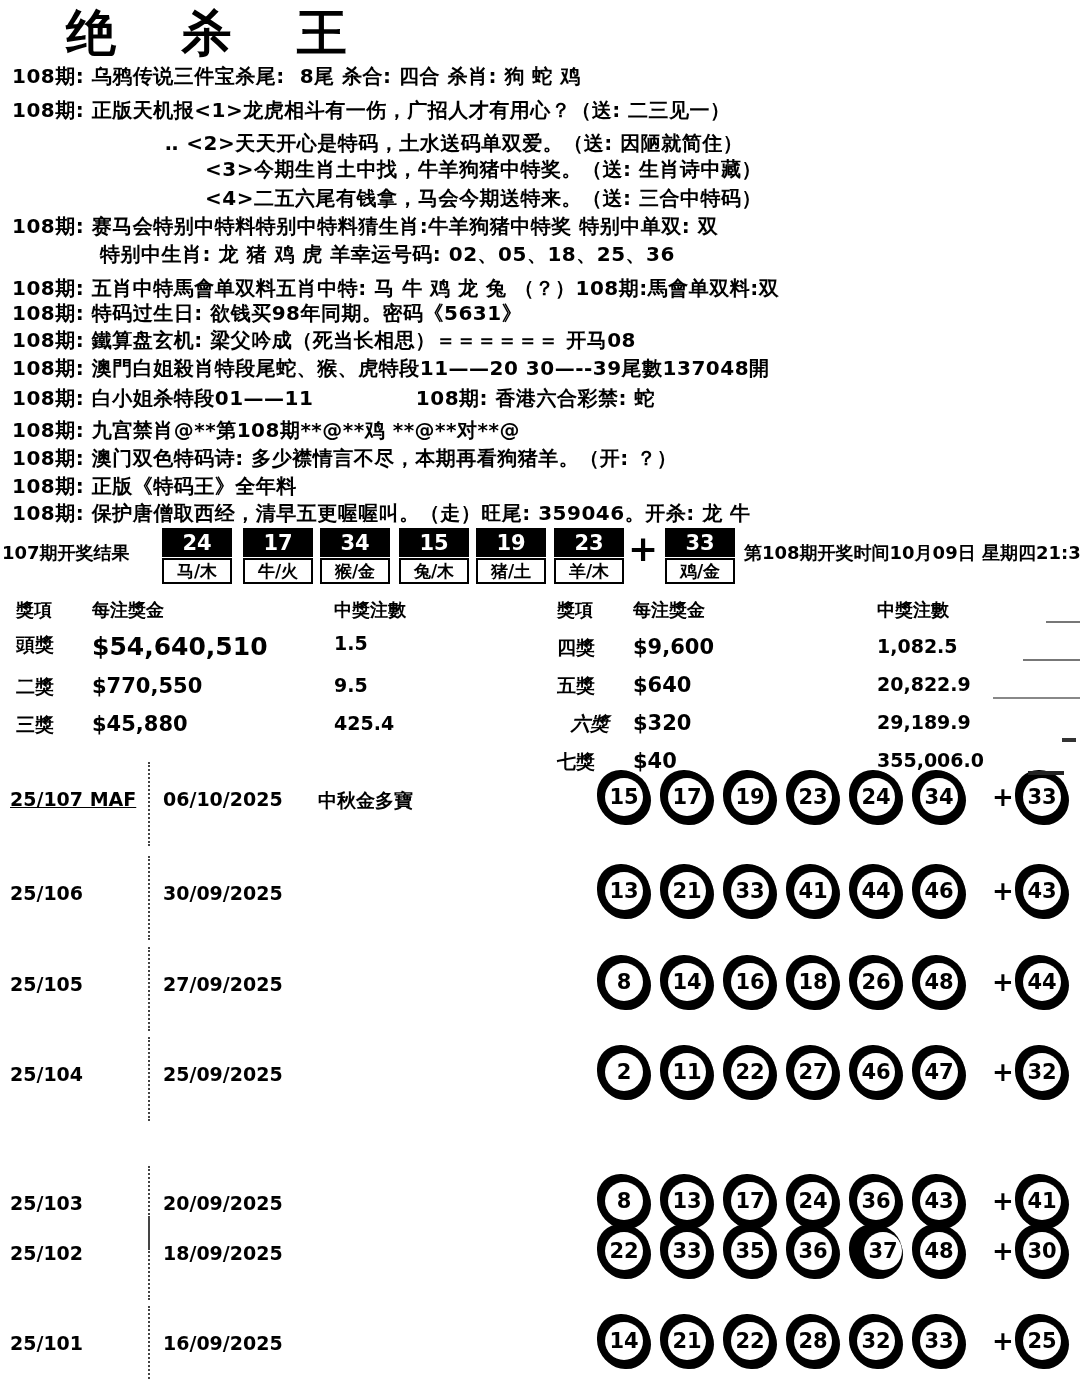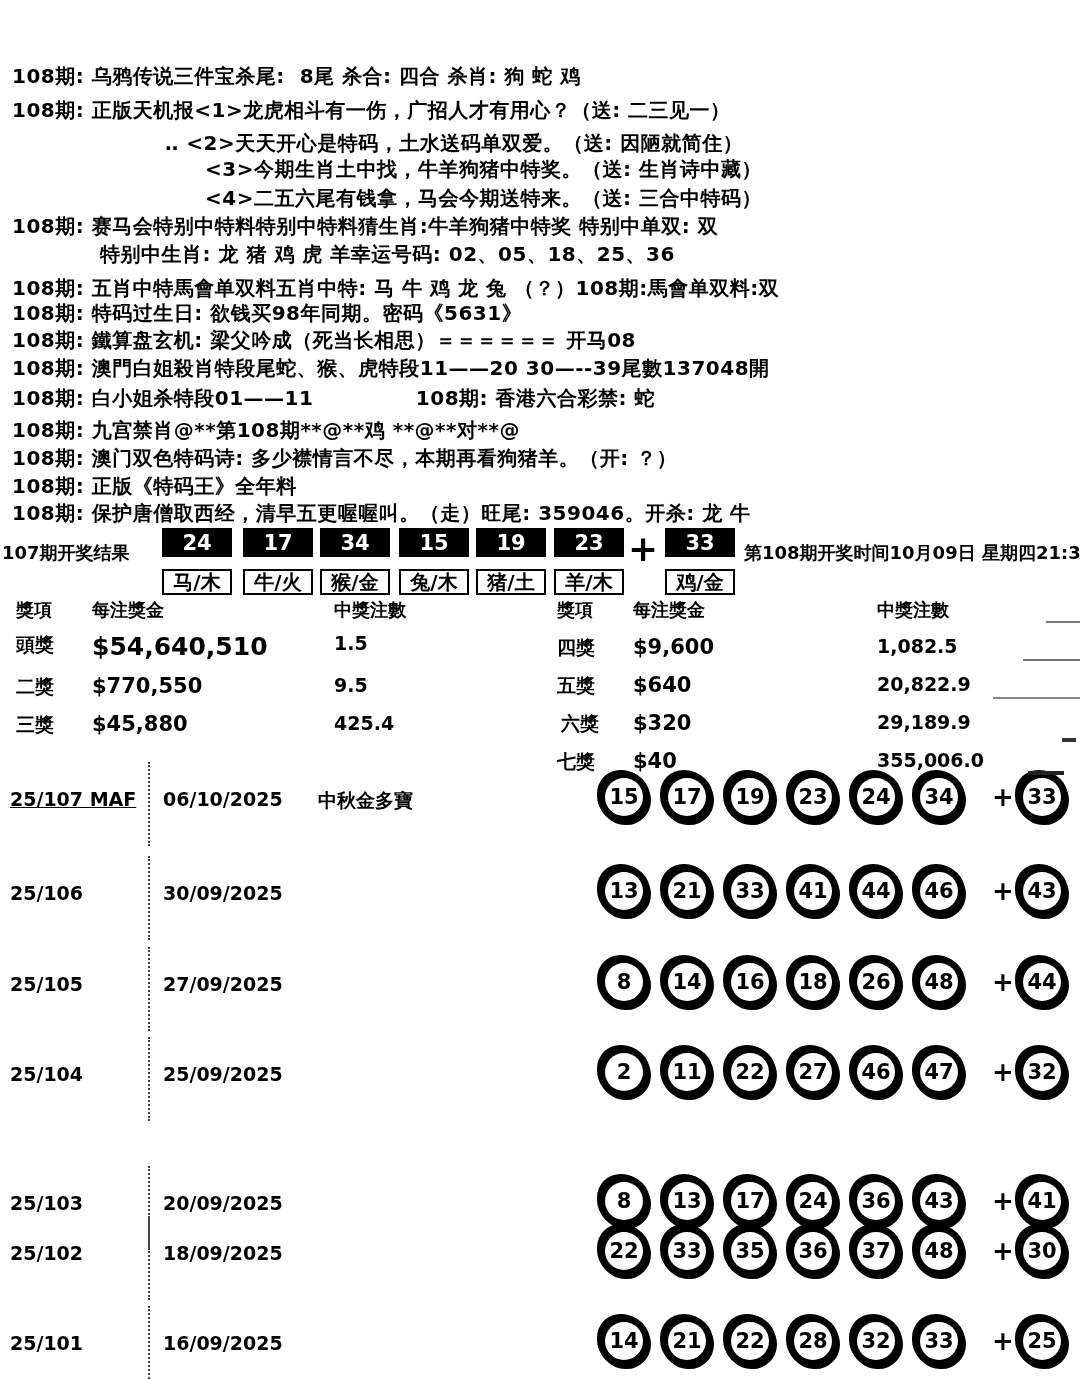--- a/index.html
+++ b/index.html
@@ -9,22 +9,22 @@
          letter-spacing:24px;white-space:nowrap;}
   .info-line{position:absolute;font-size:20px;font-weight:700;white-space:pre;letter-spacing:0.5px;}
 
   
   .result-label{position:absolute;left:2px;top:541px;font-size:18px;font-weight:700;}
   .next-draw{position:absolute;left:744px;top:541px;font-size:18px;font-weight:700;white-space:nowrap;}
   .tabs{position:absolute;left:0;top:528px;width:1080px;height:62px;}
   .tab{position:absolute;top:0;width:70px;}
   .tab-num{height:29px;background:#000;color:#fff;font-size:21px;font-weight:700;
            display:flex;align-items:center;justify-content:center;}
-  .tab-zod{height:22px;border:2px solid #000;background:#fff;font-size:20px;font-weight:700;
-           display:flex;align-items:center;justify-content:center;margin-top:12px;}
+  .tab-zod{height:22px;border:2px solid #000;background:#fff;font-size:17px;font-weight:700;
+           display:flex;align-items:center;justify-content:center;margin-top:1px;}
   .tabs .plus{position:absolute;left:628px;top:0px;font-size:36px;font-weight:700;}
 
   
   .prize{position:absolute;top:598px;}
   .prize span{position:absolute;white-space:nowrap;text-align:center;}
   .prize .h{top:0;font-size:18px;font-weight:700;}
   .p-name{font-size:19px;font-weight:700;}
   .p-amt{font-size:21px;font-weight:700;}
   .p-amt.big{font-size:25px;font-weight:800;}
   .p-units{font-size:19px;font-weight:700;}
@@ -43,20 +43,21 @@
         display:flex;align-items:center;justify-content:center;font-size:21px;font-weight:800;}
   .hrow .plus{position:absolute;left:992px;top:24px;font-size:26px;font-weight:800;}
 
   .artifact{position:absolute;}
 </style>
 </head>
 <body>
 
 <div class="page">
 
+  <h1 class="title">绝 杀 王</h1>
 
   <div>
       <div class="info-line" style="left: 12px; top: 63px;">108期: 乌鸦传说三件宝杀尾:  8尾 杀合: 四合 杀肖: 狗 蛇 鸡</div>
       <div class="info-line" style="left: 12px; top: 97px;">108期: 正版天机报&lt;1&gt;龙虎相斗有一伤，广招人才有用心？（送: 二三见一）</div>
       <div class="info-line" style="left: 165px; top: 130px;">‥ &lt;2&gt;天天开心是特码，土水送码单双爱。（送: 因陋就简住）</div>
       <div class="info-line" style="left: 205px; top: 156px;">&lt;3&gt;今期生肖土中找，牛羊狗猪中特奖。（送: 生肖诗中藏）</div>
       <div class="info-line" style="left: 205px; top: 185px;">&lt;4&gt;二五六尾有钱拿，马会今期送特来。（送: 三合中特码）</div>
       <div class="info-line" style="left: 12px; top: 213px;">108期: 赛马会特别中特料特别中特料猜生肖:牛羊狗猪中特奖 特别中单双: 双</div>
       <div class="info-line" style="left: 100px; top: 241px;">特别中生肖: 龙 猪 鸡 虎 羊幸运号码: 02、05、18、25、36</div>
       <div class="info-line" style="left: 12px; top: 275px;">108期: 五肖中特馬會单双料五肖中特: 马 牛 鸡 龙 兔 （？）108期:馬會单双料:双</div>
@@ -122,21 +123,21 @@
   <div class="prize" style="left:557px;">
     <span class="h" style="left:0;">獎項</span>
     <span class="h" style="left:76px;">每注獎金</span>
     <span class="h" style="left:320px;">中獎注數</span>
   <span class="p-name" style="left: 0px; top: 37px;">四獎</span>
       <span class="p-amt" style="left: 76px; top: 37px;">$9,600</span>
       <span class="p-units" style="left: 320px; top: 37px;">1,082.5</span>
       <span class="p-name" style="left: 0px; top: 75px;">五獎</span>
       <span class="p-amt" style="left: 76px; top: 75px;">$640</span>
       <span class="p-units" style="left: 320px; top: 75px;">20,822.9</span>
-      <span class="p-name" style="left: 4px; top: 113px;">六獎</span>
+      <span class="p-name" style="left: 14px; top: 113px; font-style: italic;">六獎</span>
       <span class="p-amt" style="left: 76px; top: 113px;">$320</span>
       <span class="p-units" style="left: 320px; top: 113px;">29,189.9</span>
       <span class="p-name" style="left: 0px; top: 151px;">七獎</span>
       <span class="p-amt" style="left: 76px; top: 151px;">$40</span>
       <span class="p-units" style="left: 320px; top: 151px;">355,006.0</span>
     </div>
 
   <div>
       <div class="hrow" style="top: 758px;">
         <span class="period link">25/107 MAF</span>
@@ -283,21 +284,21 @@
         </div>
         <div class="ball" style="left: 661px;">
           <div class="bn">33</div>
         </div>
         <div class="ball" style="left: 724px;">
           <div class="bn">35</div>
         </div>
         <div class="ball" style="left: 787px;">
           <div class="bn">36</div>
         </div>
-        <div class="ball" style="left: 850px;">
+        <div class="ball" style="left: 850px; justify-content: flex-end;">
           <div class="bn">37</div>
         </div>
         <div class="ball" style="left: 913px;">
           <div class="bn">48</div>
         </div>
         <span class="plus">+</span>
         <div class="ball" style="left: 1016px;">
           <div class="bn">30</div>
         </div>
       </div>

